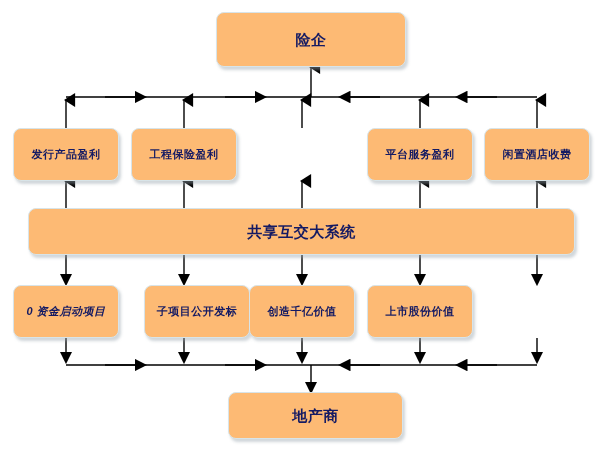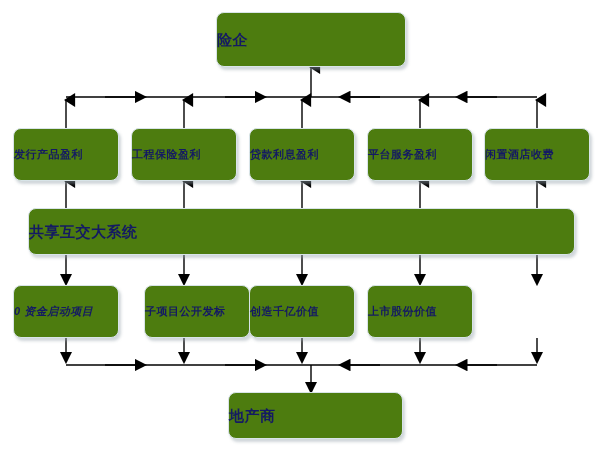--- a/index.html
+++ b/index.html
@@ -21,26 +21,27 @@
     position: absolute;
     left: 0;
     top: 0;
     width: 603px;
     height: 449px;
     pointer-events: none;
   }
   .node {
     position: absolute;
     box-sizing: border-box;
-    background: #4d7c0f;
+    background: #fdba74;
     border: 1px solid #d8e4e8;
     border-radius: 8px;
     box-shadow: 2px 3px 3px rgba(150,165,172,0.45);
     display: flex;
     align-items: center;
+    justify-content: center;
     color: #141a63;
     font-weight: bold;
     letter-spacing: 0.5px;
     text-align: center;
     line-height: 1.2;
   }
   .node-big {
     font-size: 15px;
   }
   .node-small {
@@ -115,23 +116,20 @@
   <div class="node node-big" style="left:216px; top:12px; width:190px; height:55px;">
     <span>险企</span>
   </div>
 
   <div class="node node-small" style="left:131px; top:128px; width:106px; height:53px;">
     <span>工程保险盈利</span>
   </div>
   <div class="node node-small" style="left:13px; top:128px; width:106px; height:53px;">
     <span>发行产品盈利</span>
   </div>
-  <div class="node node-small" style="left:249px; top:128px; width:106px; height:53px;">
-    <span>贷款利息盈利</span>
-  </div>
   <div class="node node-small" style="left:367px; top:128px; width:106px; height:53px;">
     <span>平台服务盈利</span>
   </div>
   <div class="node node-small" style="left:484px; top:128px; width:106px; height:53px;">
     <span>闲置酒店收费</span>
   </div>
 
   <div class="node node-bar" style="left:28px; top:208px; width:547px; height:47px;">
     <span>共享互交大系统</span>
   </div>

